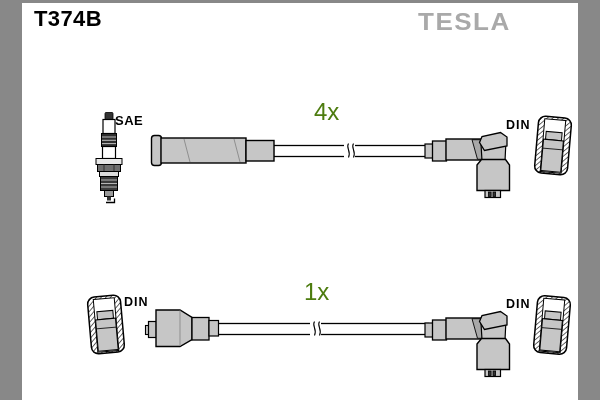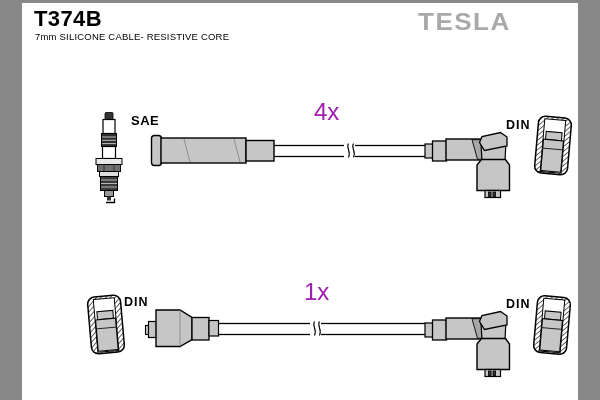--- a/index.html
+++ b/index.html
@@ -13,25 +13,25 @@
     font-family:"Liberation Sans", sans-serif;color:#000;overflow:hidden;
     margin:3px auto;
   }
   .stage svg{position:absolute;left:0;top:0;}
   .lbl{position:absolute;white-space:nowrap;line-height:1;}
   .part-number{left:12px;top:5px;font-size:22px;font-weight:bold;letter-spacing:0.4px;}
   .subtitle{left:13px;top:29px;font-size:9.5px;letter-spacing:0.2px;}
   .brand{left:396px;top:6px;font-size:26px;font-weight:bold;letter-spacing:1.5px;
          color:var(--logo-gray);transform:scaleY(0.95);transform-origin:left top;}
   .conn{font-size:12.5px;font-weight:bold;letter-spacing:1px;text-align:center;}
-  .sae{left:93px;top:111px;letter-spacing:0.5px;font-size:13px;font-weight:bold;padding-left:16px;}
+  .sae{left:93px;top:111px;letter-spacing:0.5px;font-size:13px;font-weight:bold;}
   .din-r1{left:484px;top:116px;}
   .din-r2l{left:102px;top:293px;}
   .din-r2r{left:484px;top:295px;}
-  .qty{font-size:24px;color:#a21caf;}
+  .qty{font-size:24px;color:#4d7c0f;}
   .qty1{left:292px;top:97px;}
   .qty2{left:282px;top:277px;}
   
   .g{fill:var(--boot-gray);stroke:var(--ink);}
   .w{fill:#ffffff;stroke:var(--ink);}
   .dark{fill:#333333;stroke:var(--ink);stroke-width:0.8;}
   .mold{stroke:#8f8f8f;stroke-width:1;fill:none;}
   .ribline{stroke:#bfbfbf;stroke-width:1;}
   .thline{stroke:#b5b5b5;stroke-width:1;}
 </style>
@@ -129,21 +129,20 @@
         <rect x="170" y="314.5" width="17" height="22.5" class="g" stroke-width="1.3"></rect>
         <rect x="187" y="317.5" width="9.5" height="15.5" class="g" stroke-width="1.2"></rect>
       </g>
 
       <use href="#elbow" transform="translate(0,179)"></use>
       <use href="#dincup" transform="translate(530,322) rotate(5)"></use>
     </g>
   </svg>
 
   <div class="lbl part-number">T374B</div>
-  <div class="lbl subtitle">7mm SILICONE CABLE- RESISTIVE CORE</div>
   <div class="lbl brand">TESLA</div>
 
   <div class="lbl sae">SAE</div>
   <div class="lbl qty qty1">4x</div>
   <div class="lbl conn din-r1">DIN</div>
 
   <div class="lbl conn din-r2l">DIN</div>
   <div class="lbl qty qty2">1x</div>
   <div class="lbl conn din-r2r">DIN</div>
 </div>

